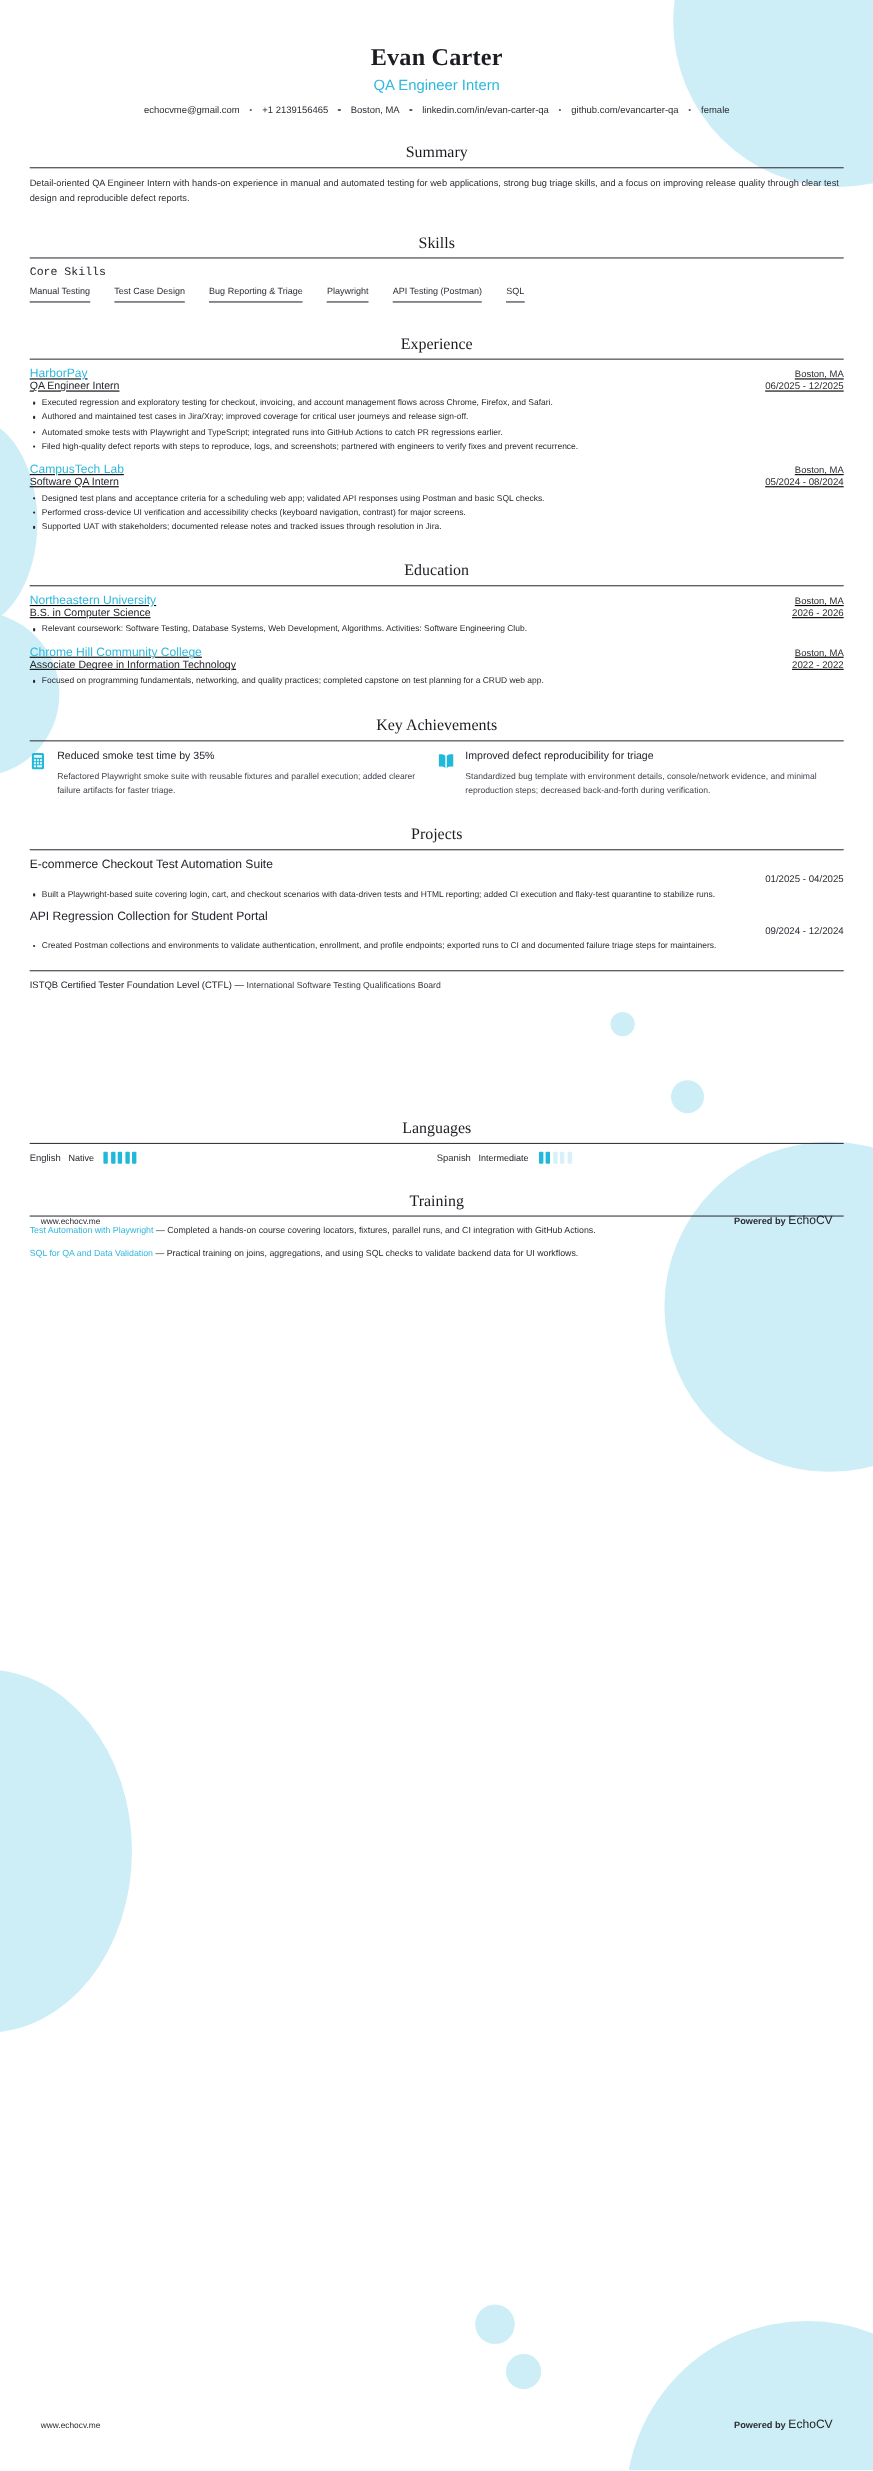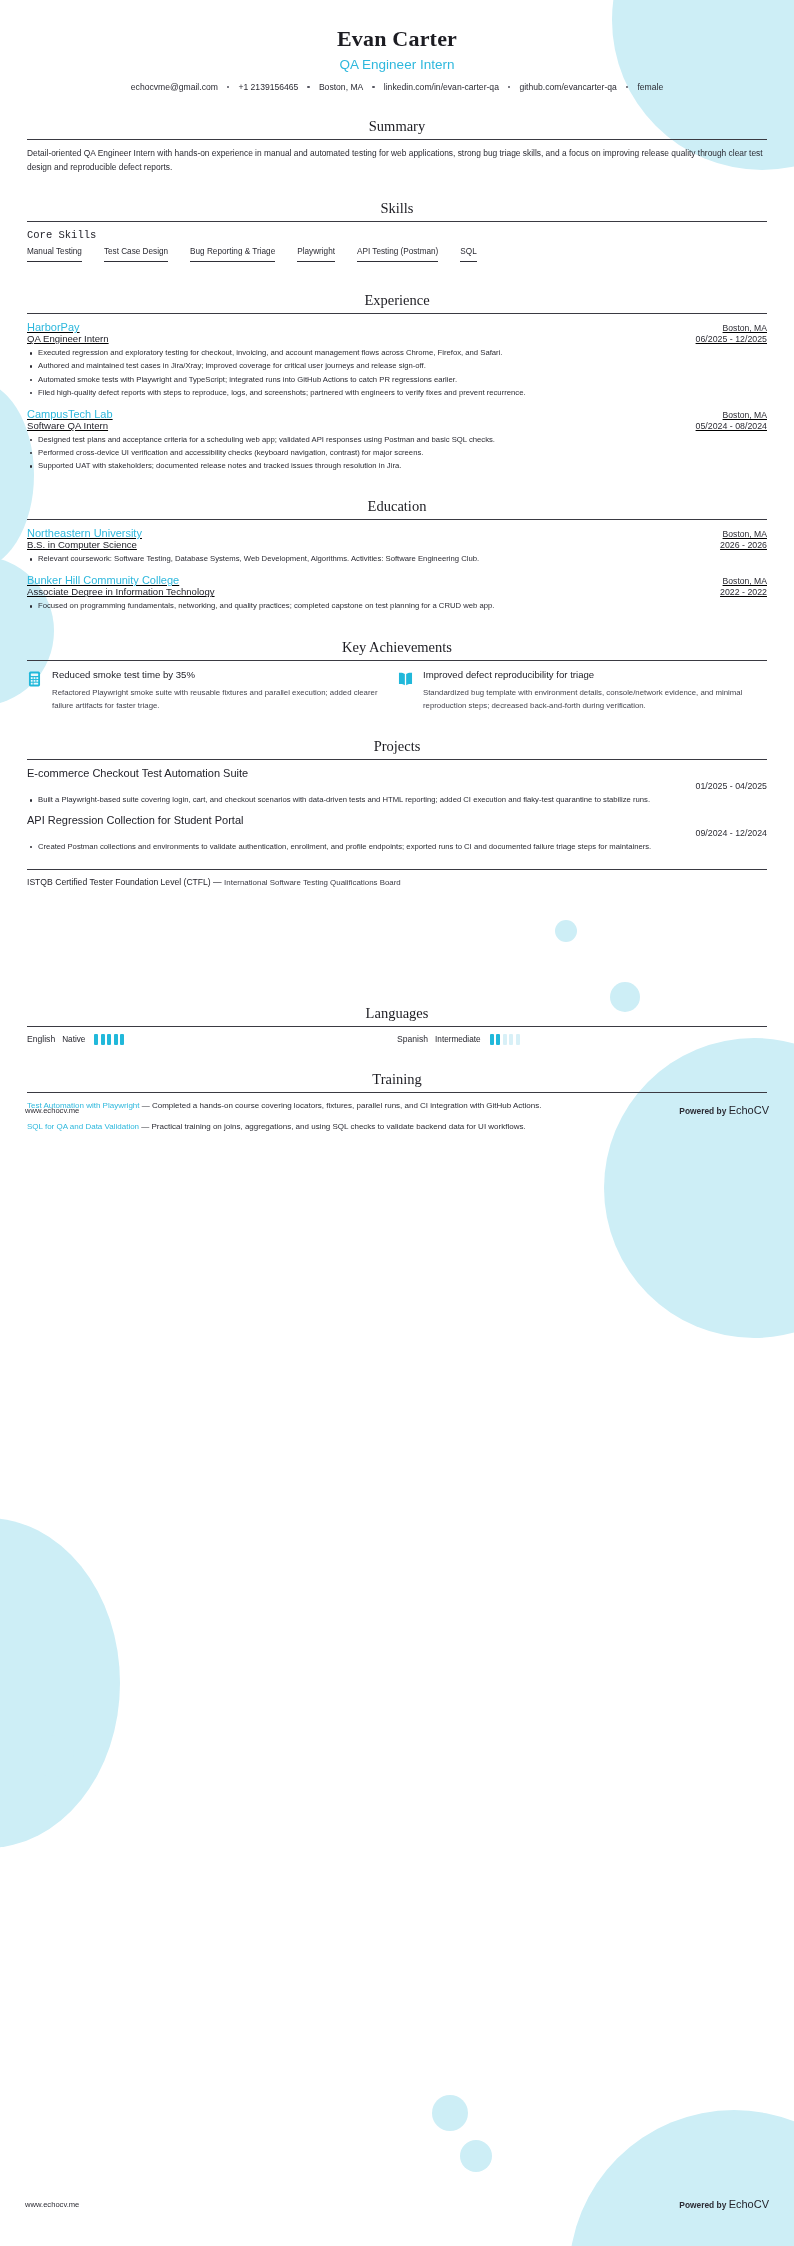--- a/index.html
+++ b/index.html
@@ -31,21 +31,21 @@
   .blob-dot1 { width: 22px;  height: 22px;  left: 555px;    top: 920px;  }
   .blob-dot2 { width: 30px;  height: 30px;  left: 610px;    top: 982px;  }
   .blob-br1  { width: 300px; height: 300px; right: -110px;  top: 1038px; }
   .blob-lg   { width: 265px; height: 330px; left: -145px;   top: 1518px; }
   .blob-dot3 { width: 42px;  height: 42px;  left: 32px;     top: 1735px; }
   .blob-dot4 { width: 36px;  height: 36px;  left: 432px;    top: 2095px; }
   .blob-dot5 { width: 32px;  height: 32px;  left: 460px;    top: 2140px; }
   .blob-brb  { width: 330px; height: 330px; right: -105px;  top: 2110px; }
 
   
-  .content { position: relative; z-index: 2; padding: 4px 27px; }
+  .content { position: relative; z-index: 2; padding: 17px 27px; }
 
   
   .name {
     text-align: center;
     font-family: "Liberation Serif", serif;
     font-weight: bold;
     font-size: 22px;
     color: #1c1c22;
     letter-spacing: .2px;
     padding-top: 22px;
@@ -212,21 +212,21 @@
   .cert-name { color: #24242c; }
   .cert-issuer { font-size: 7.9px; color: #3a3a44; }
 
   
   .page-footer {
     position: absolute;
     left: 0; right: 0;
     display: flex;
     justify-content: space-between;
     align-items: center;
-    padding: 0 25px;
+    padding: 0 37px;
     z-index: 3;
   }
   .footer-url {
     font-size: 7.6px;
     color: #2b2b33;
   }
   .footer-brand {
     font-size: 8.4px;
     color: #2b2b33;
     font-weight: bold;
@@ -381,21 +381,21 @@
             <div class="entry-line">
               <div class="entry-role">B.S. in Computer Science</div>
               <div class="entry-dates">2026 - 2026</div>
             </div>
             <ul class="bullets">
               <li>Relevant coursework: Software Testing, Database Systems, Web Development, Algorithms. Activities: Software Engineering Club.</li>
             </ul>
           </div>
           <div class="entry">
             <div class="entry-line">
-              <div class="entry-org">Bunker Hill Community College</div>
+              <div class="entry-org">Chrome Hill Community College</div>
               <div class="entry-loc">Boston, MA</div>
             </div>
             <div class="entry-line">
               <div class="entry-role">Associate Degree in Information Technology</div>
               <div class="entry-dates">2022 - 2022</div>
             </div>
             <ul class="bullets">
               <li>Focused on programming fundamentals, networking, and quality practices; completed capstone on test planning for a CRUD web app.</li>
             </ul>
           </div>

